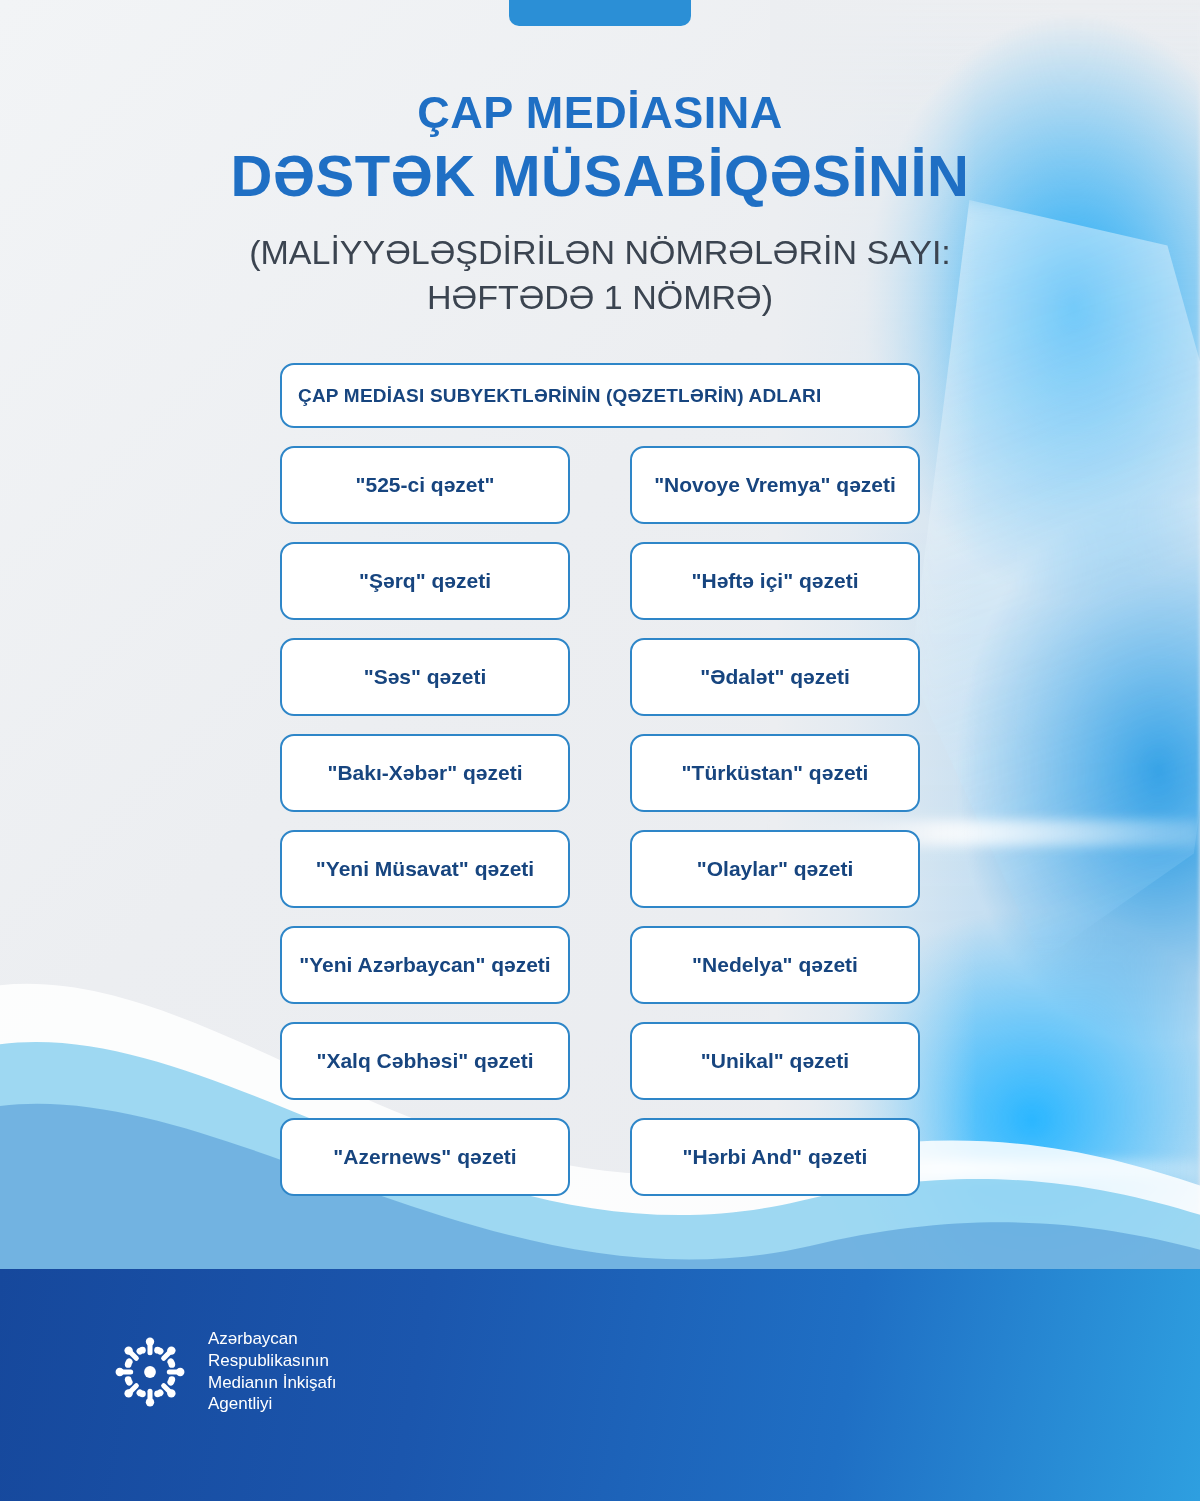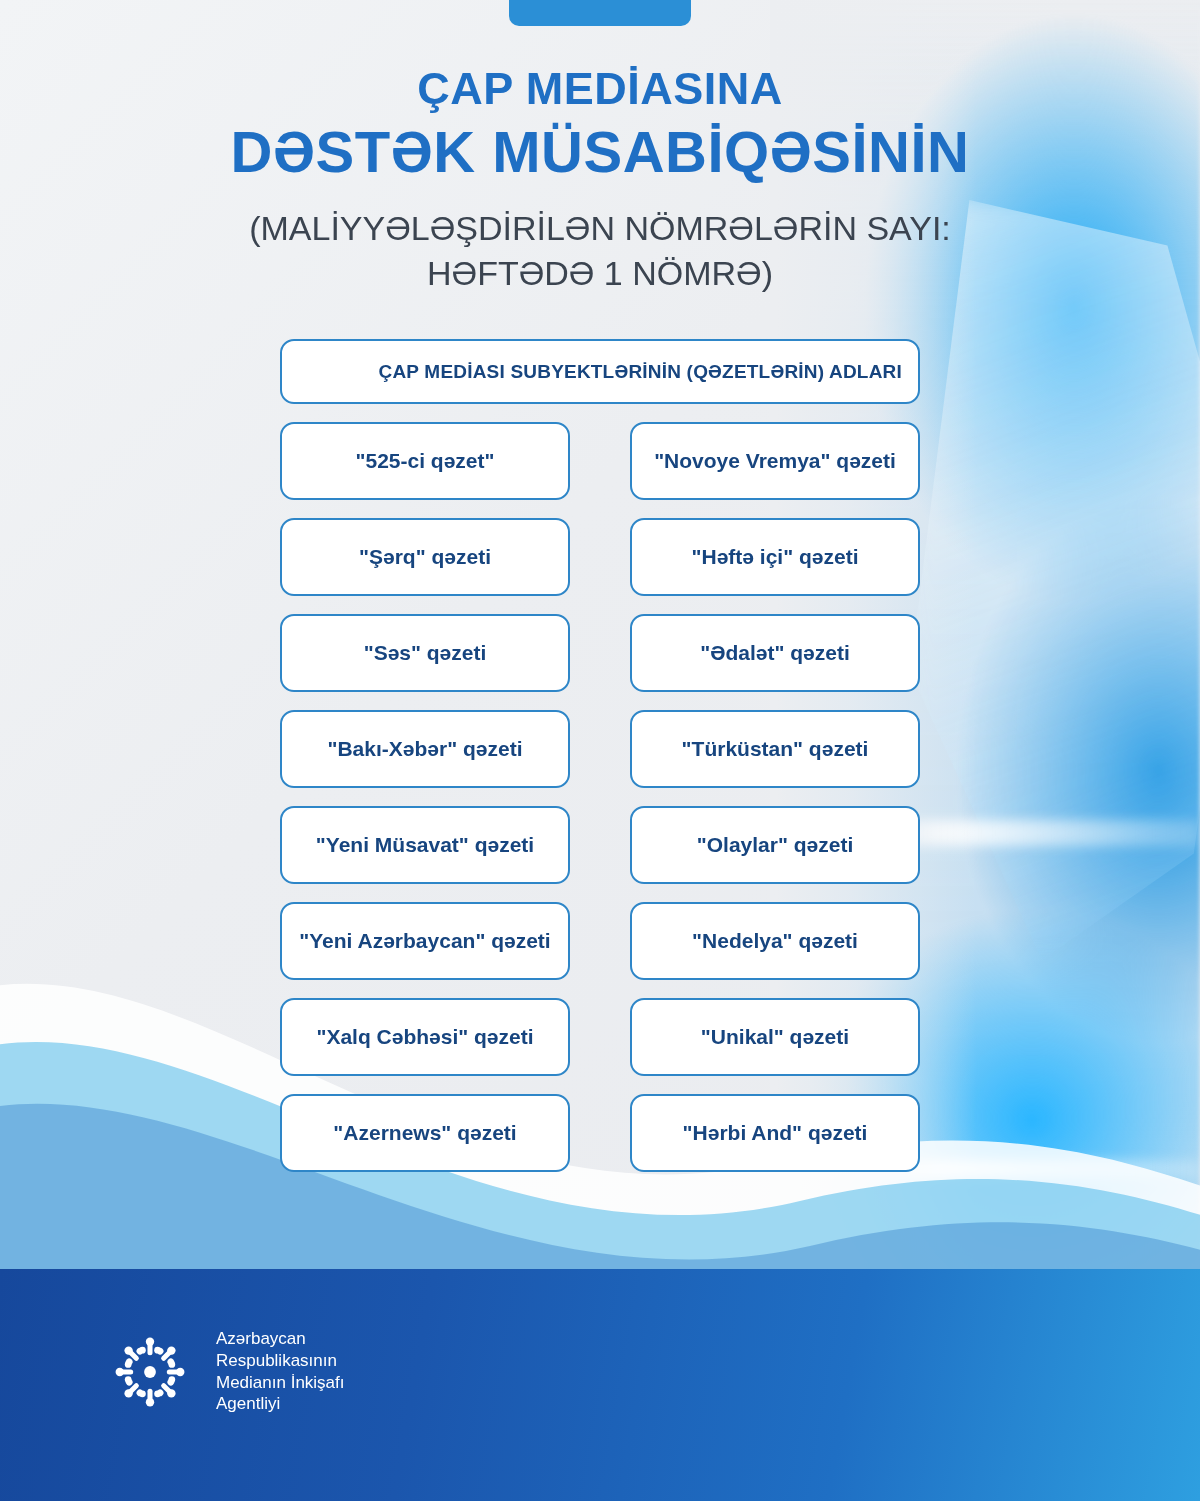--- a/index.html
+++ b/index.html
@@ -81,21 +81,21 @@
     top: 0;
     width: 182px;
     height: 26px;
     background: #2b8fd6;
     border-radius: 0 0 10px 10px;
   }
 
   
   .header {
     position: relative;
-    padding-top: 62px;
+    padding-top: 86px;
     text-align: center;
     z-index: 5;
   }
   .title {
     color: #1f6fc4;
     font-size: 45px;
     font-weight: bold;
     letter-spacing: .5px;
     line-height: 1.22;
     text-transform: uppercase;
@@ -115,21 +115,21 @@
     position: relative;
     z-index: 6;
     width: 640px;
     margin: 44px auto 0;
   }
   .card-head {
     border: 2px solid #2e86c8;
     background: #ffffff;
     border-radius: 14px;
     padding: 18px 16px;
-    text-align: right;
+    text-align: left;
     color: #17457f;
     font-size: 19px;
     font-weight: bold;
     line-height: 1.32;
     letter-spacing: .2px;
   }
   .grid {
     margin-top: 18px;
     display: grid;
     grid-template-columns: 1fr 1fr;
@@ -152,21 +152,21 @@
     padding: 6px 10px;
   }
 
   
   .footer {
     position: absolute;
     left: 108px;
     bottom: 86px;
     display: flex;
     align-items: center;
-    gap: 24px;
+    gap: 16px;
     z-index: 8;
   }
   .logo-mark { width: 84px; height: 84px; }
   .footer-text {
     color: #ffffff;
     font-size: 17px;
     line-height: 1.28;
     font-weight: 500;
     white-space: pre-line;
   }

